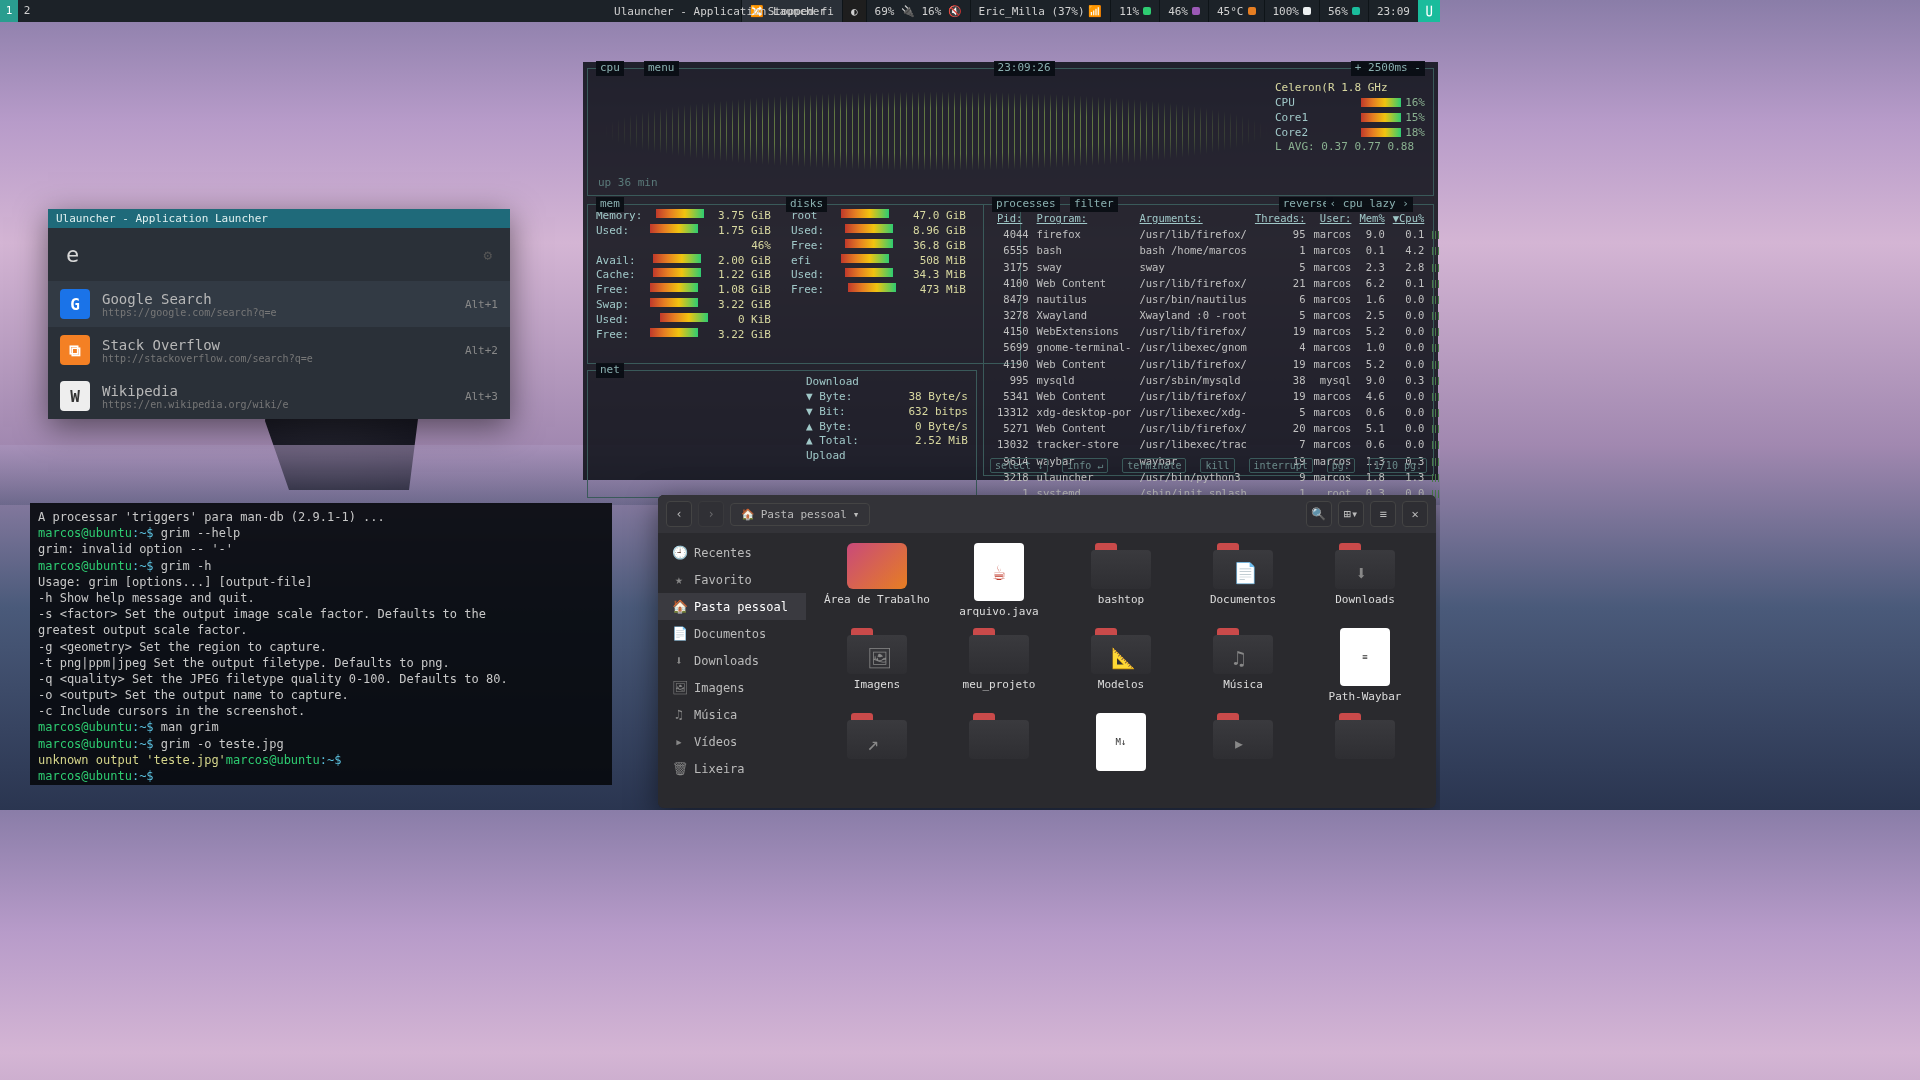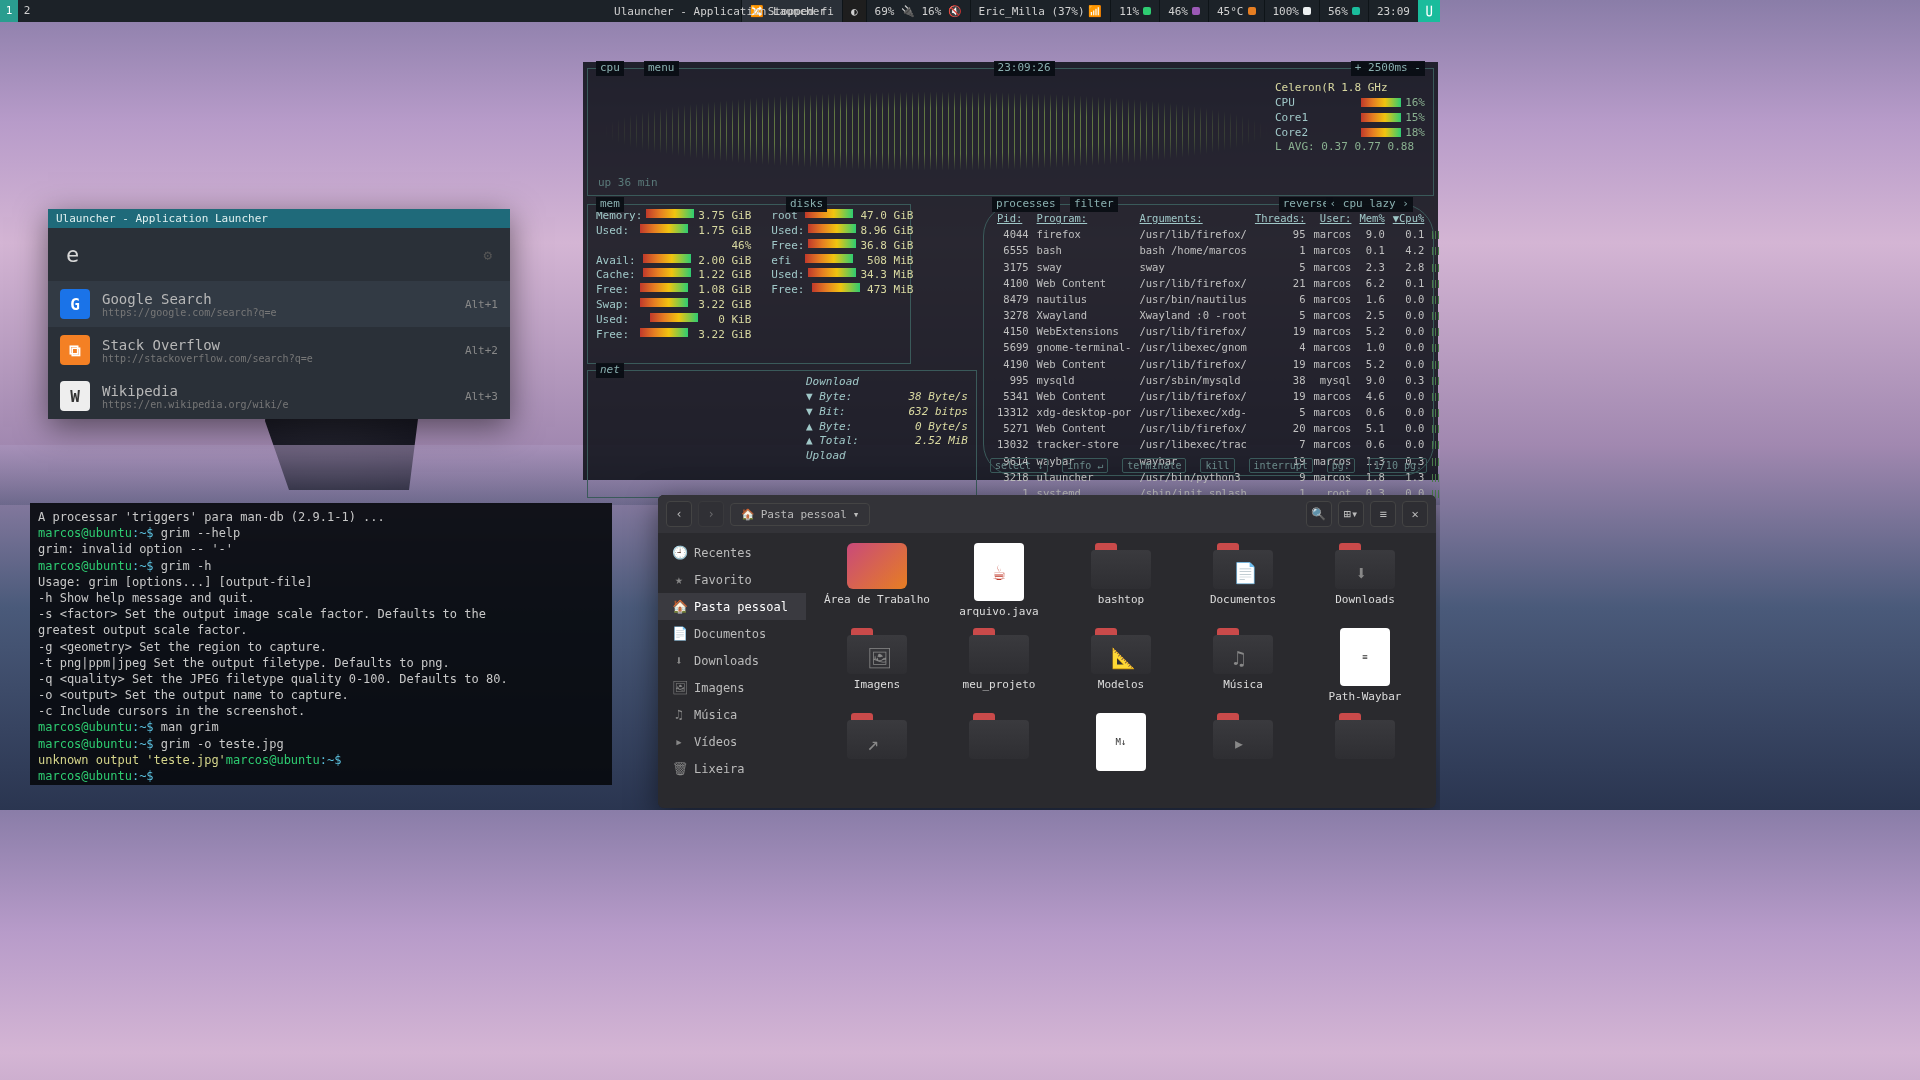--- a/index.html
+++ b/index.html
@@ -50,23 +50,23 @@
 .ul-url { color:#777; font-size:10px; }
 .ul-key { color:#888; font-size:11px; }
 
 
 .bt { position:absolute; left:583px; top:62px; width:855px; height:418px;
   background:rgba(10,14,20,.85); padding:20px; font-size:11px; line-height:1.35; }
 .bt-box { border:1px solid #3a5a5a; position:absolute; padding:4px 8px; }
 .bt-lbl { position:absolute; top:-8px; background:rgba(10,14,20,.95);
   padding:0 4px; color:#8ab0b0; font-size:11px; }
 .bt-cpu { left:4px; top:6px; right:4px; height:128px; }
-.bt-mem { left:4px; top:142px; width:324px; height:160px; }
-.bt-net { left:4px; top:308px; width:390px; height:128px;font-style:italic; }
-.bt-proc{ left:400px; top:142px; right:4px; bottom:4px;border-radius:32px; }
+.bt-mem { left:4px; top:142px; width:434px; height:160px; }
+.bt-net { left:4px; top:308px; width:390px; height:128px; }
+.bt-proc{ left:400px; top:142px; right:4px; bottom:4px; }
 .kv { display:flex; justify-content:space-between; white-space:pre; }
 .kv span:first-child{color:#a0c8c8}
 .kv .v{color:#d8d8a0}
 .barline{display:inline-block;height:9px;vertical-align:middle;margin:0 4px;
   background:linear-gradient(90deg,#c0392b 0%,#e67e22 30%,#f1c40f 60%,#2ecc71 100%);}
 .wave{position:absolute;left:10px;top:22px;right:160px;height:80px;
   background:repeating-linear-gradient(90deg,transparent 0 2px,#7a9a4a 2px 3px,transparent 3px 6px);
   mask:radial-gradient(ellipse at center,#000 40%,transparent 70%);
   opacity:.7;}
 .cpu-side{position:absolute;right:8px;top:12px;width:150px;color:#a0c8c8}

